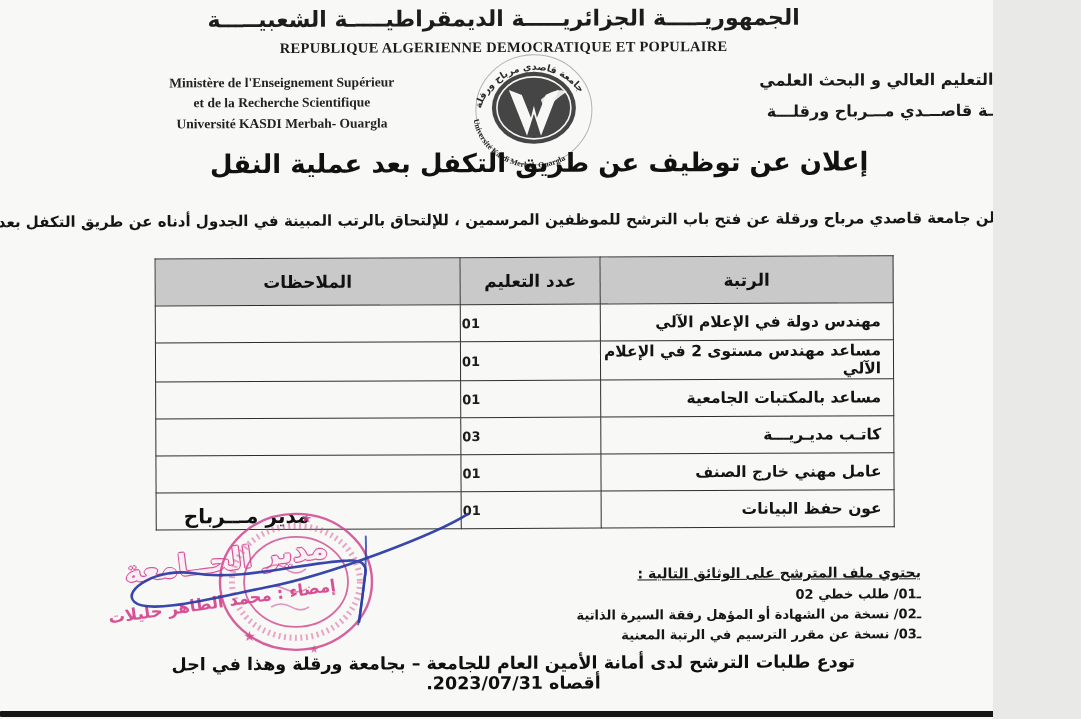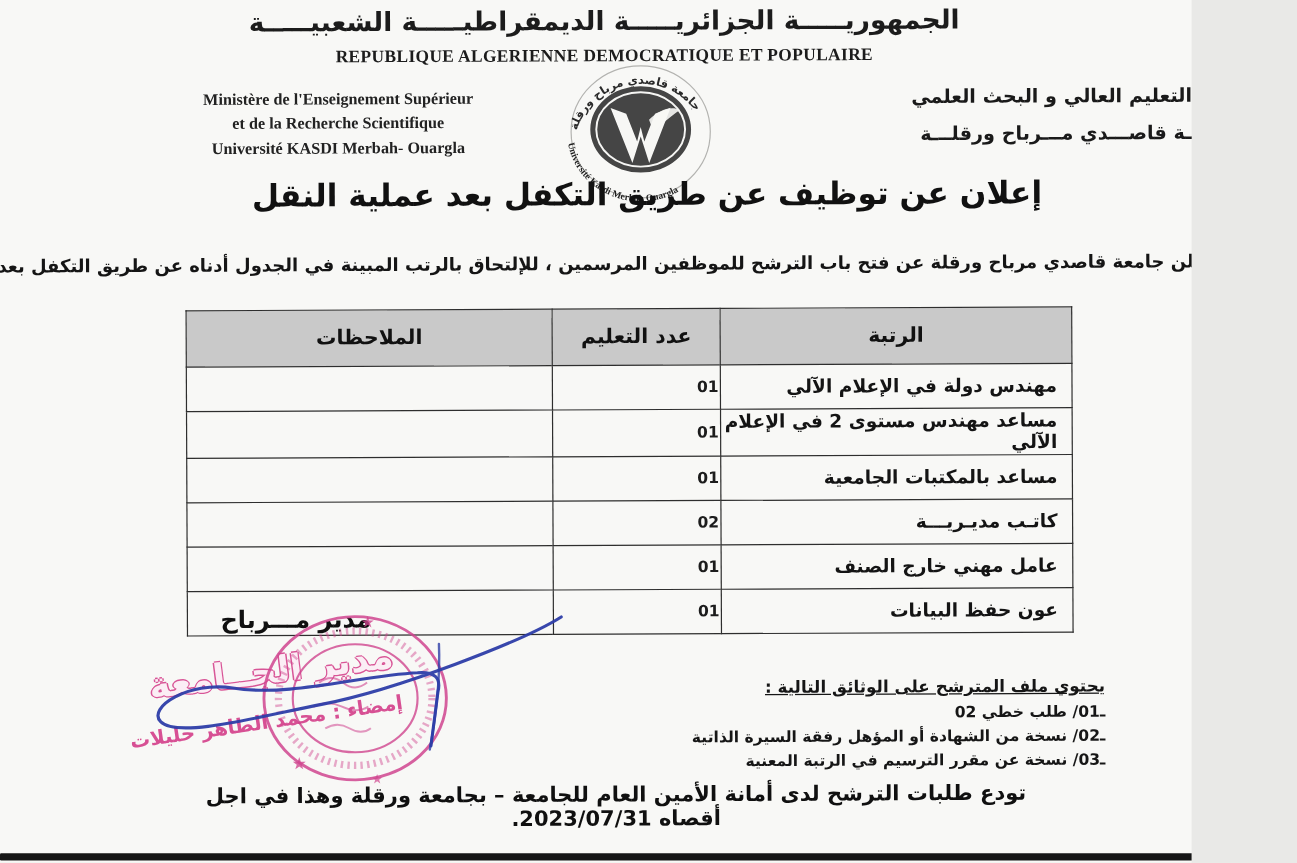--- a/index.html
+++ b/index.html
@@ -28,21 +28,21 @@
   .intro{position:absolute;left:70px;top:211px;width:940px;direction:rtl;text-align:right;
     white-space:nowrap;font-size:15px;font-weight:bold;color:#151515;}
 
   
   table.jobs{position:absolute;left:155px;top:257px;width:738px;border-collapse:collapse;
     direction:rtl;table-layout:fixed;}
   table.jobs td,table.jobs th{border:1.4px solid #2e2e2e;overflow:hidden;}
   table.jobs th{background:#c9c9c9;height:44px;font-size:17px;font-weight:bold;text-align:center;color:#111;}
   table.jobs td{height:34px;}
   td.rank{text-align:right;padding-right:12px;font-size:15.5px;font-weight:bold;color:#141414;}
-  td.count{text-align:right;font-size:13px;font-weight:bold;font-family:"DejaVu Sans",sans-serif;}
+  td.count{text-align:left;font-size:13px;font-weight:bold;font-family:"DejaVu Sans",sans-serif;}
   td.remarks{background:transparent;}
 
   
   .sig-title{position:absolute;left:183px;top:503px;direction:rtl;
     font-size:20px;font-weight:bold;color:#101010;}
   .stamp-outline-text{position:absolute;left:90px;top:541px;width:270px;direction:rtl;text-align:center;
     font-size:30px;font-weight:bold;color:#fceef5;transform:rotate(-7deg);
     text-shadow:1.2px 0 #d6488f,-1.2px 0 #d6488f,0 1.2px #d6488f,0 -1.2px #d6488f;opacity:.92;}
   .stamp-name-text{position:absolute;left:96px;top:591px;width:250px;direction:rtl;text-align:center;
     font-size:16.5px;font-weight:bold;color:#d6488f;transform:rotate(-8deg);opacity:.95;}
@@ -123,21 +123,21 @@
         <td class="count">01</td>
         <td class="remarks"></td>
       </tr>
       <tr>
         <td class="rank">مساعد بالمكتبات الجامعية</td>
         <td class="count">01</td>
         <td class="remarks"></td>
       </tr>
       <tr>
         <td class="rank">كاتـب مديـريـــة</td>
-        <td class="count">02</td>
+        <td class="count">03</td>
         <td class="remarks"></td>
       </tr>
       <tr>
         <td class="rank">عامل مهني خارج الصنف</td>
         <td class="count">01</td>
         <td class="remarks"></td>
       </tr>
       <tr>
         <td class="rank">عون حفظ البيانات</td>
         <td class="count">01</td>

